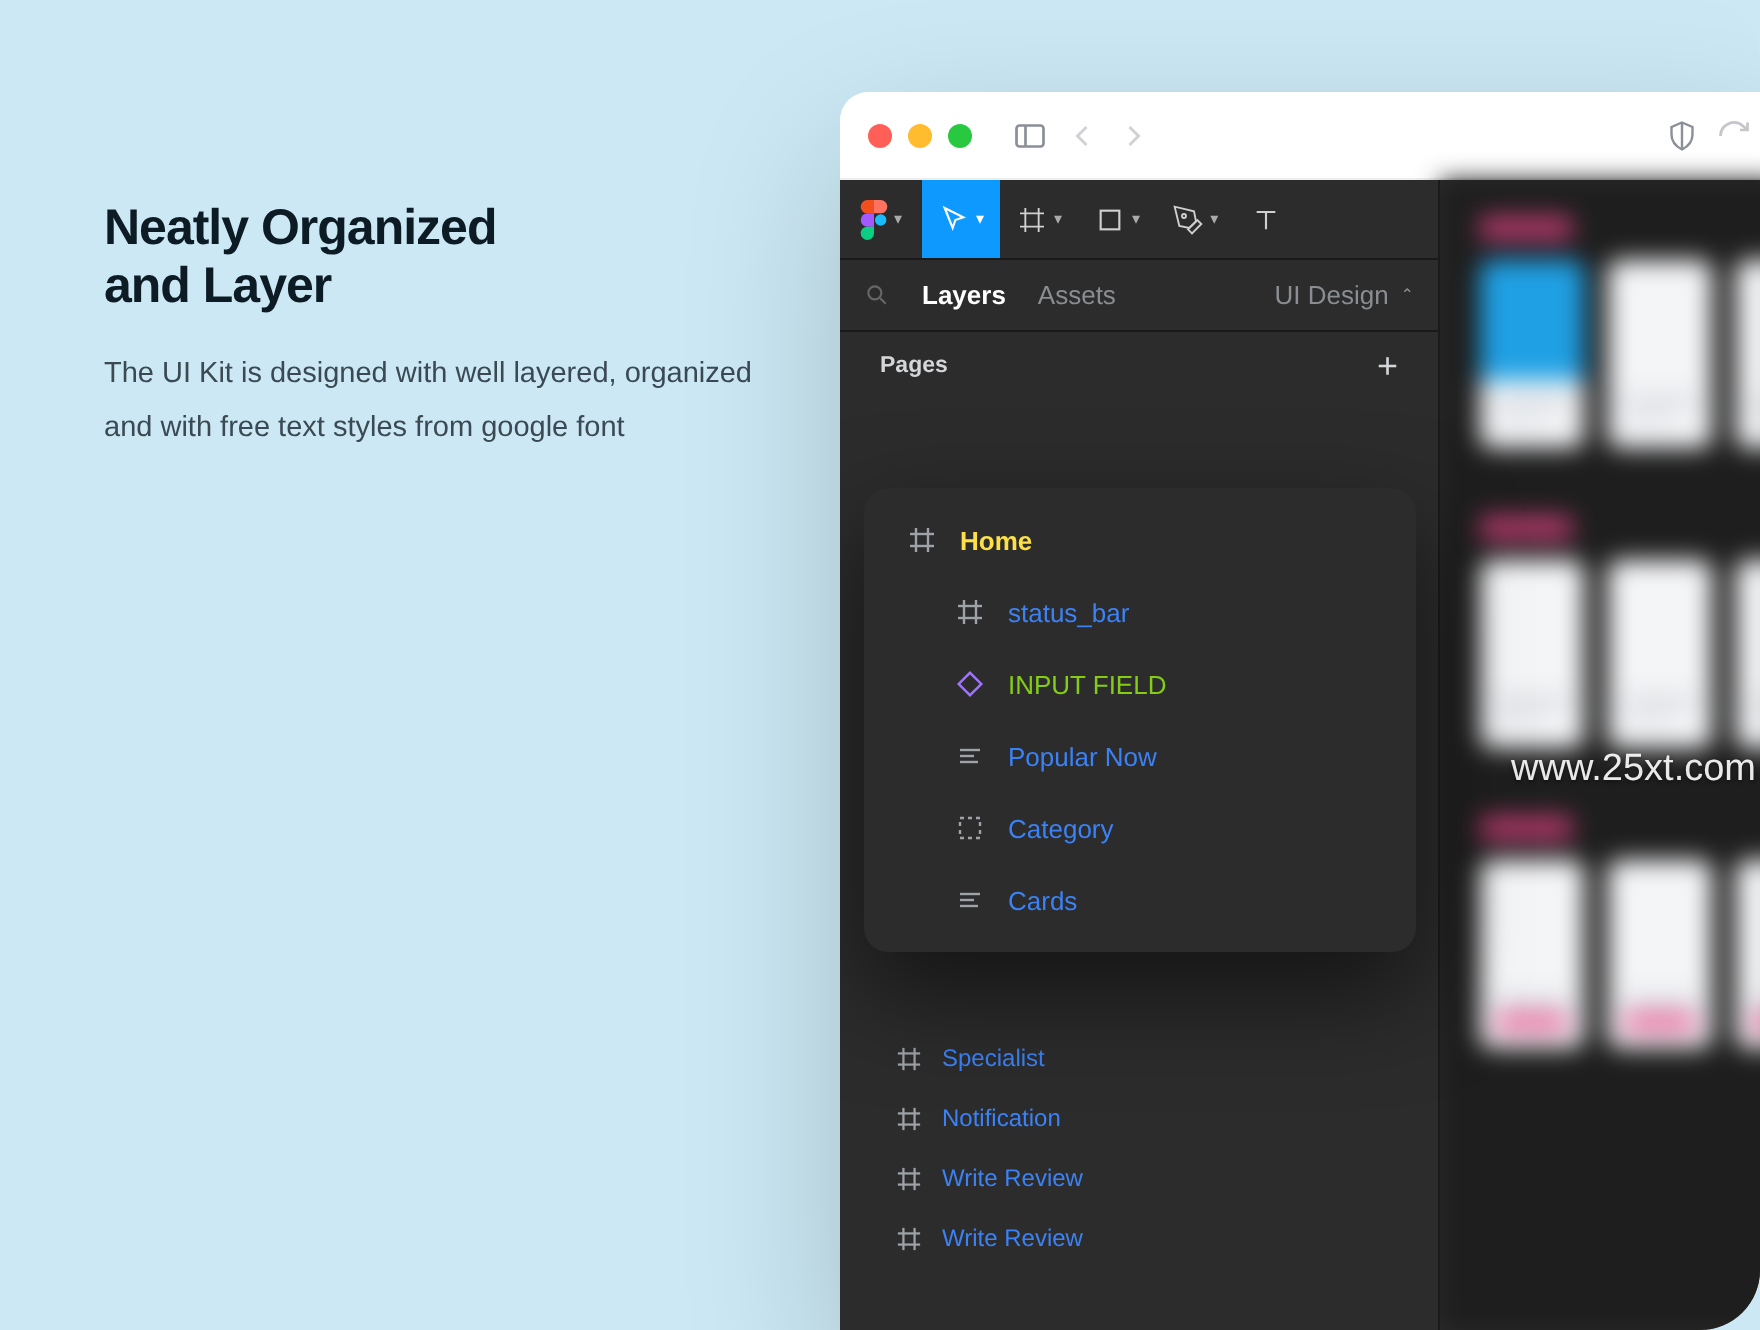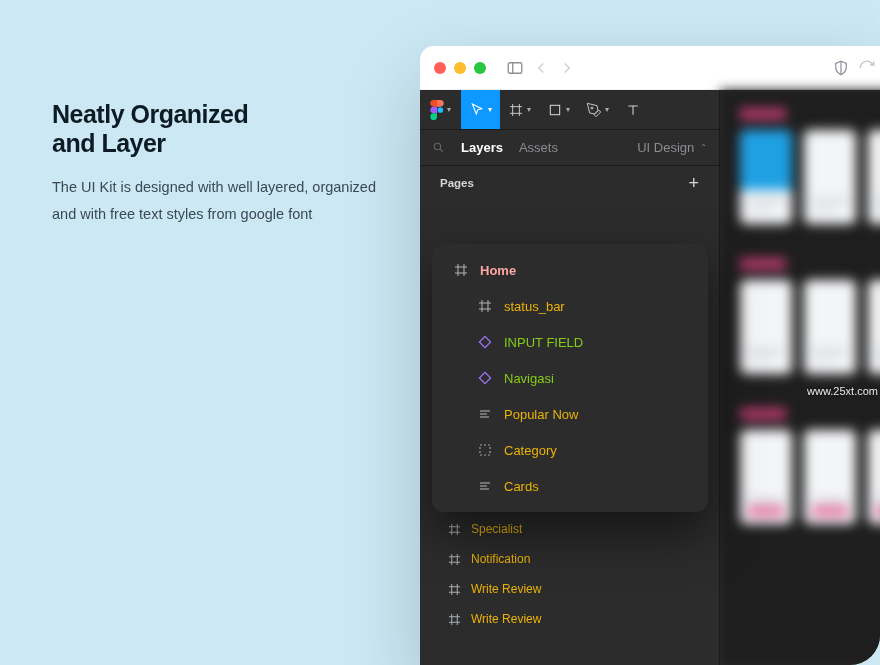--- a/index.html
+++ b/index.html
@@ -96,23 +96,23 @@
   .ab .bar1 { position:absolute; left:8px; right:8px; top:68px; height:6px; background:#d5d9de; border-radius:3px;}
   .ab .bar2 { position:absolute; left:8px; right:20px; top:78px; height:5px; background:#e1e4e8; border-radius:3px;}
   .ab.pink::after {
     content:""; position:absolute; bottom:8px; left:8px; right:8px; height:10px;
     background:#e86fa0; border-radius:3px;
   }
 
   .watermark {
     position:absolute;
     right:12px;
-    top: 339px;
+    top: 328px;
     color: #fff;
-    font-size: 11px;
+    font-size: 19px;
     opacity: 0.9;
     z-index: 5;
     text-shadow: 0 1px 2px rgba(0,0,0,0.5);
   }
 
   
   .left-panel {
     position: relative;
     width: 300px;
     height: 100%;
@@ -159,39 +159,39 @@
     padding:0 20px;
     color:#d4d6d9;
   }
   .pages-row .label { font-size:11.5px; font-weight:600; }
   .pages-row .plus { font-size:18px; color:#d4d6d9; font-weight:300; }
 
   .layer-list { padding: 4px 0 10px; }
   .layer {
     height: 30px; display:flex; align-items:center; gap:10px;
     padding-left: 28px;
-    color:#eab308; font-size:12px;
+    color:#3b82f6; font-size:12px;
   }
   .layer .ic { width:13px; height:13px; display:flex; align-items:center; justify-content:center; color:#9fa3a8; flex-shrink:0;}
   .layer .ic svg { width:100%; height:100%; }
 
   
   .popout {
     position: absolute;
     left: 12px;
     top: 154px;
     width: 276px;
     background: #2c2c2c;
     border-radius: 12px;
     box-shadow: 0 20px 50px rgba(0,0,0,0.55);
     padding: 8px 0;
     z-index: 10;
   }
   .popout .layer { height:36px; font-size:13px; padding-left:22px; gap:12px; }
-  .popout .layer.root { font-weight:700; color:#fca5a5; }
+  .popout .layer.root { font-weight:700; color:#fde047; }
   .popout .layer.child { padding-left:46px; }
   .popout .layer .ic { width:14px; height:14px; }
   .popout .layer.purple { color:#84cc16; }
   .popout .layer.purple .ic { color:#a074ff; }
 
 </style>
 </head>
 <body>
 
 <div class="copy">
@@ -411,28 +411,20 @@
           </span>
           <span>status_bar</span>
         </div>
         <div class="layer child purple">
           <span class="ic">
             <svg viewBox="0 0 14 14" fill="none" stroke="currentColor" stroke-width="1.2">
               <use href="#ic-diamond"></use>
             </svg>
           </span>
           <span>INPUT FIELD</span>
-        </div>
-        <div class="layer child purple">
-          <span class="ic">
-            <svg viewBox="0 0 14 14" fill="none" stroke="currentColor" stroke-width="1.2">
-              <use href="#ic-diamond"></use>
-            </svg>
-          </span>
-          <span>Navigasi</span>
         </div>
         <div class="layer child">
           <span class="ic">
             <svg viewBox="0 0 14 14" fill="none" stroke="currentColor" stroke-width="1.2">
               <use href="#ic-lines"></use>
             </svg>
           </span>
           <span>Popular Now</span>
         </div>
         <div class="layer child">

